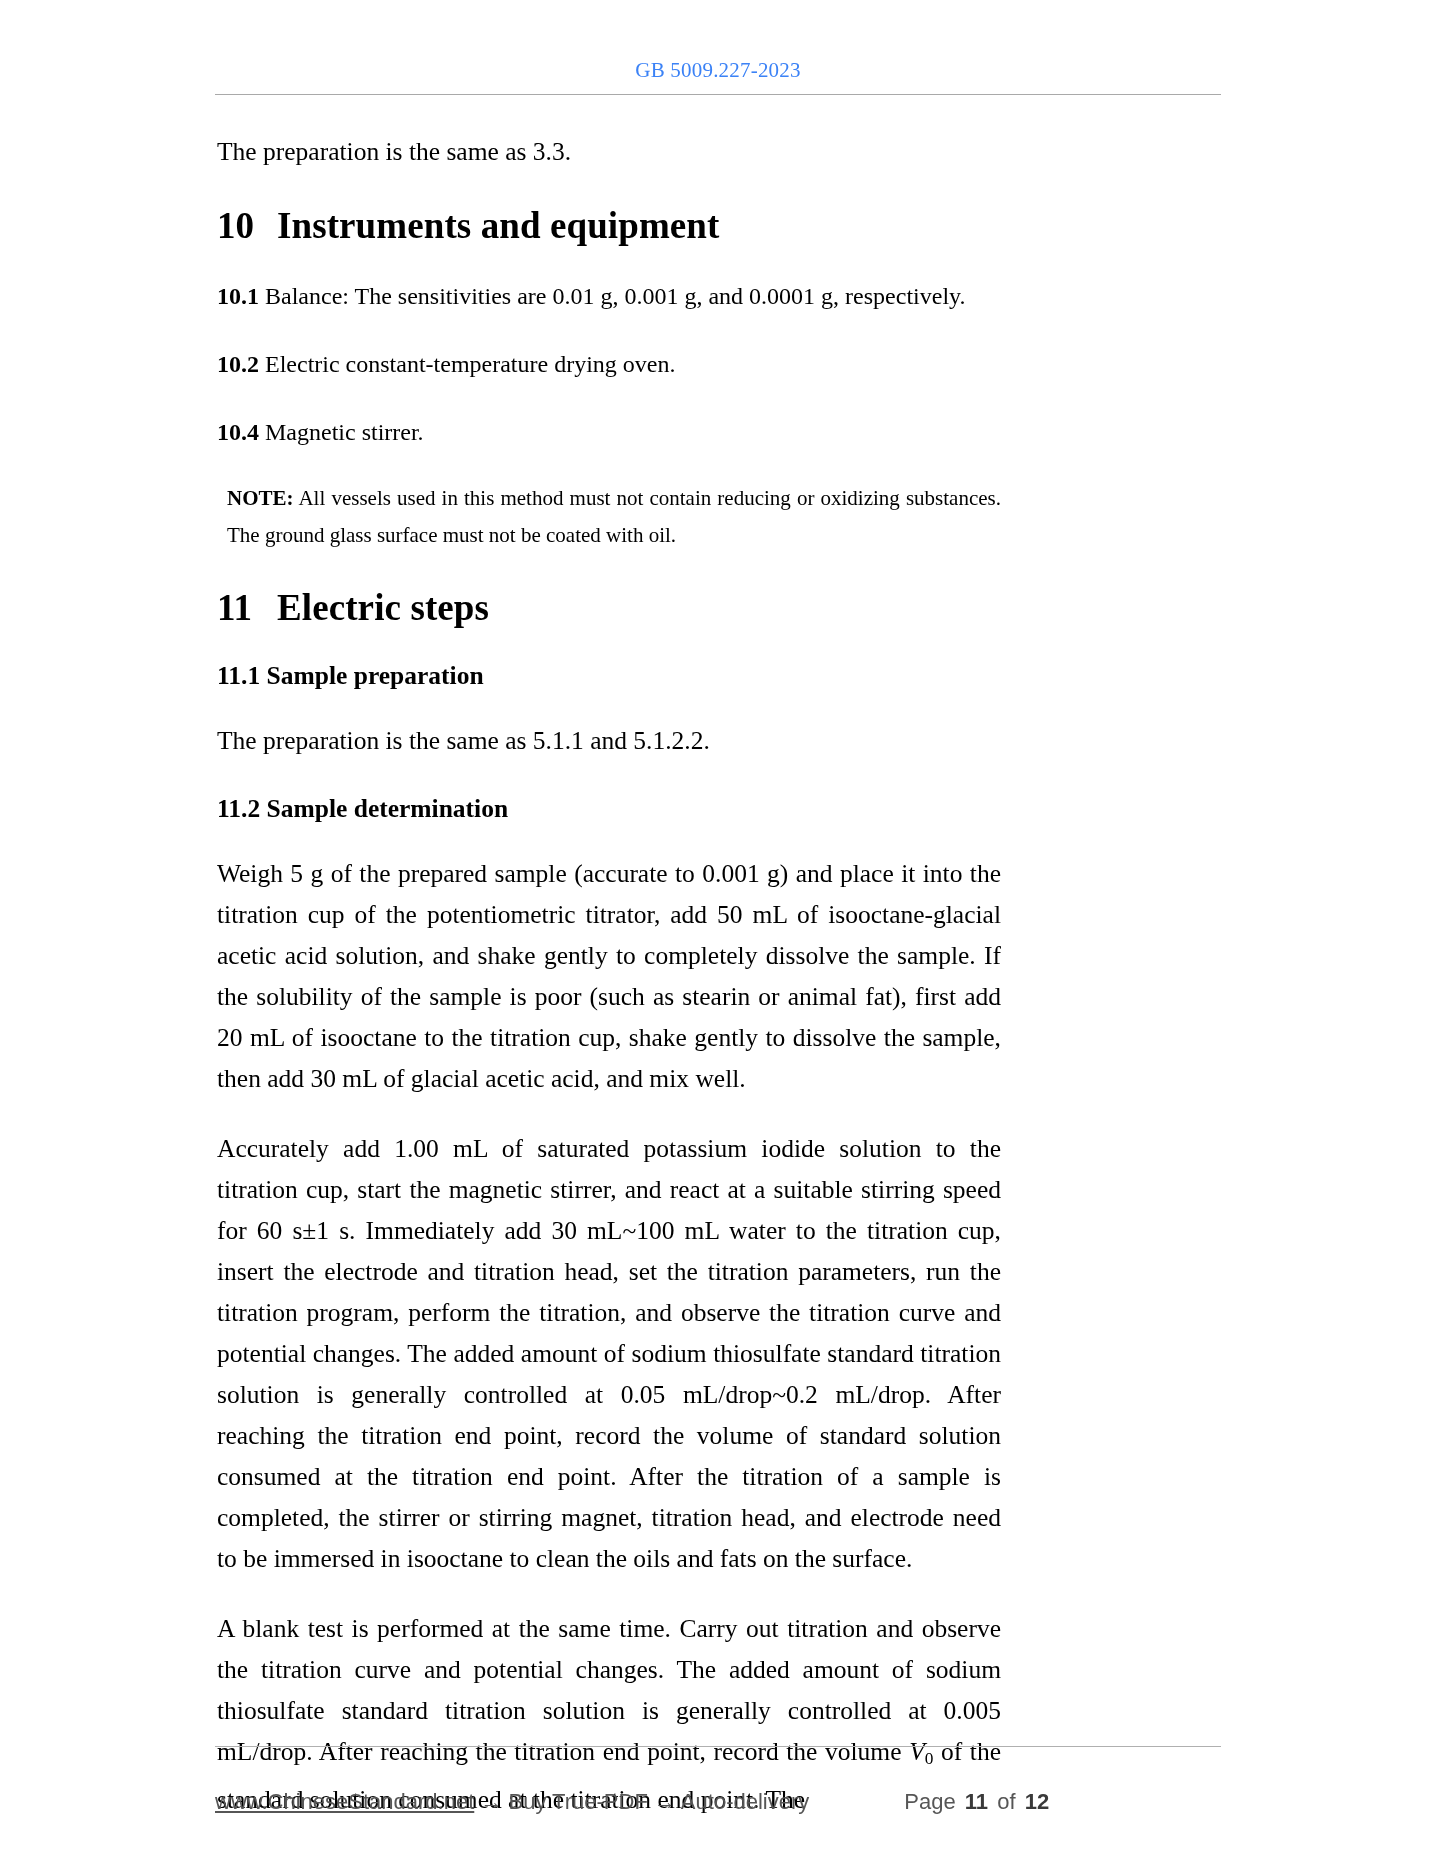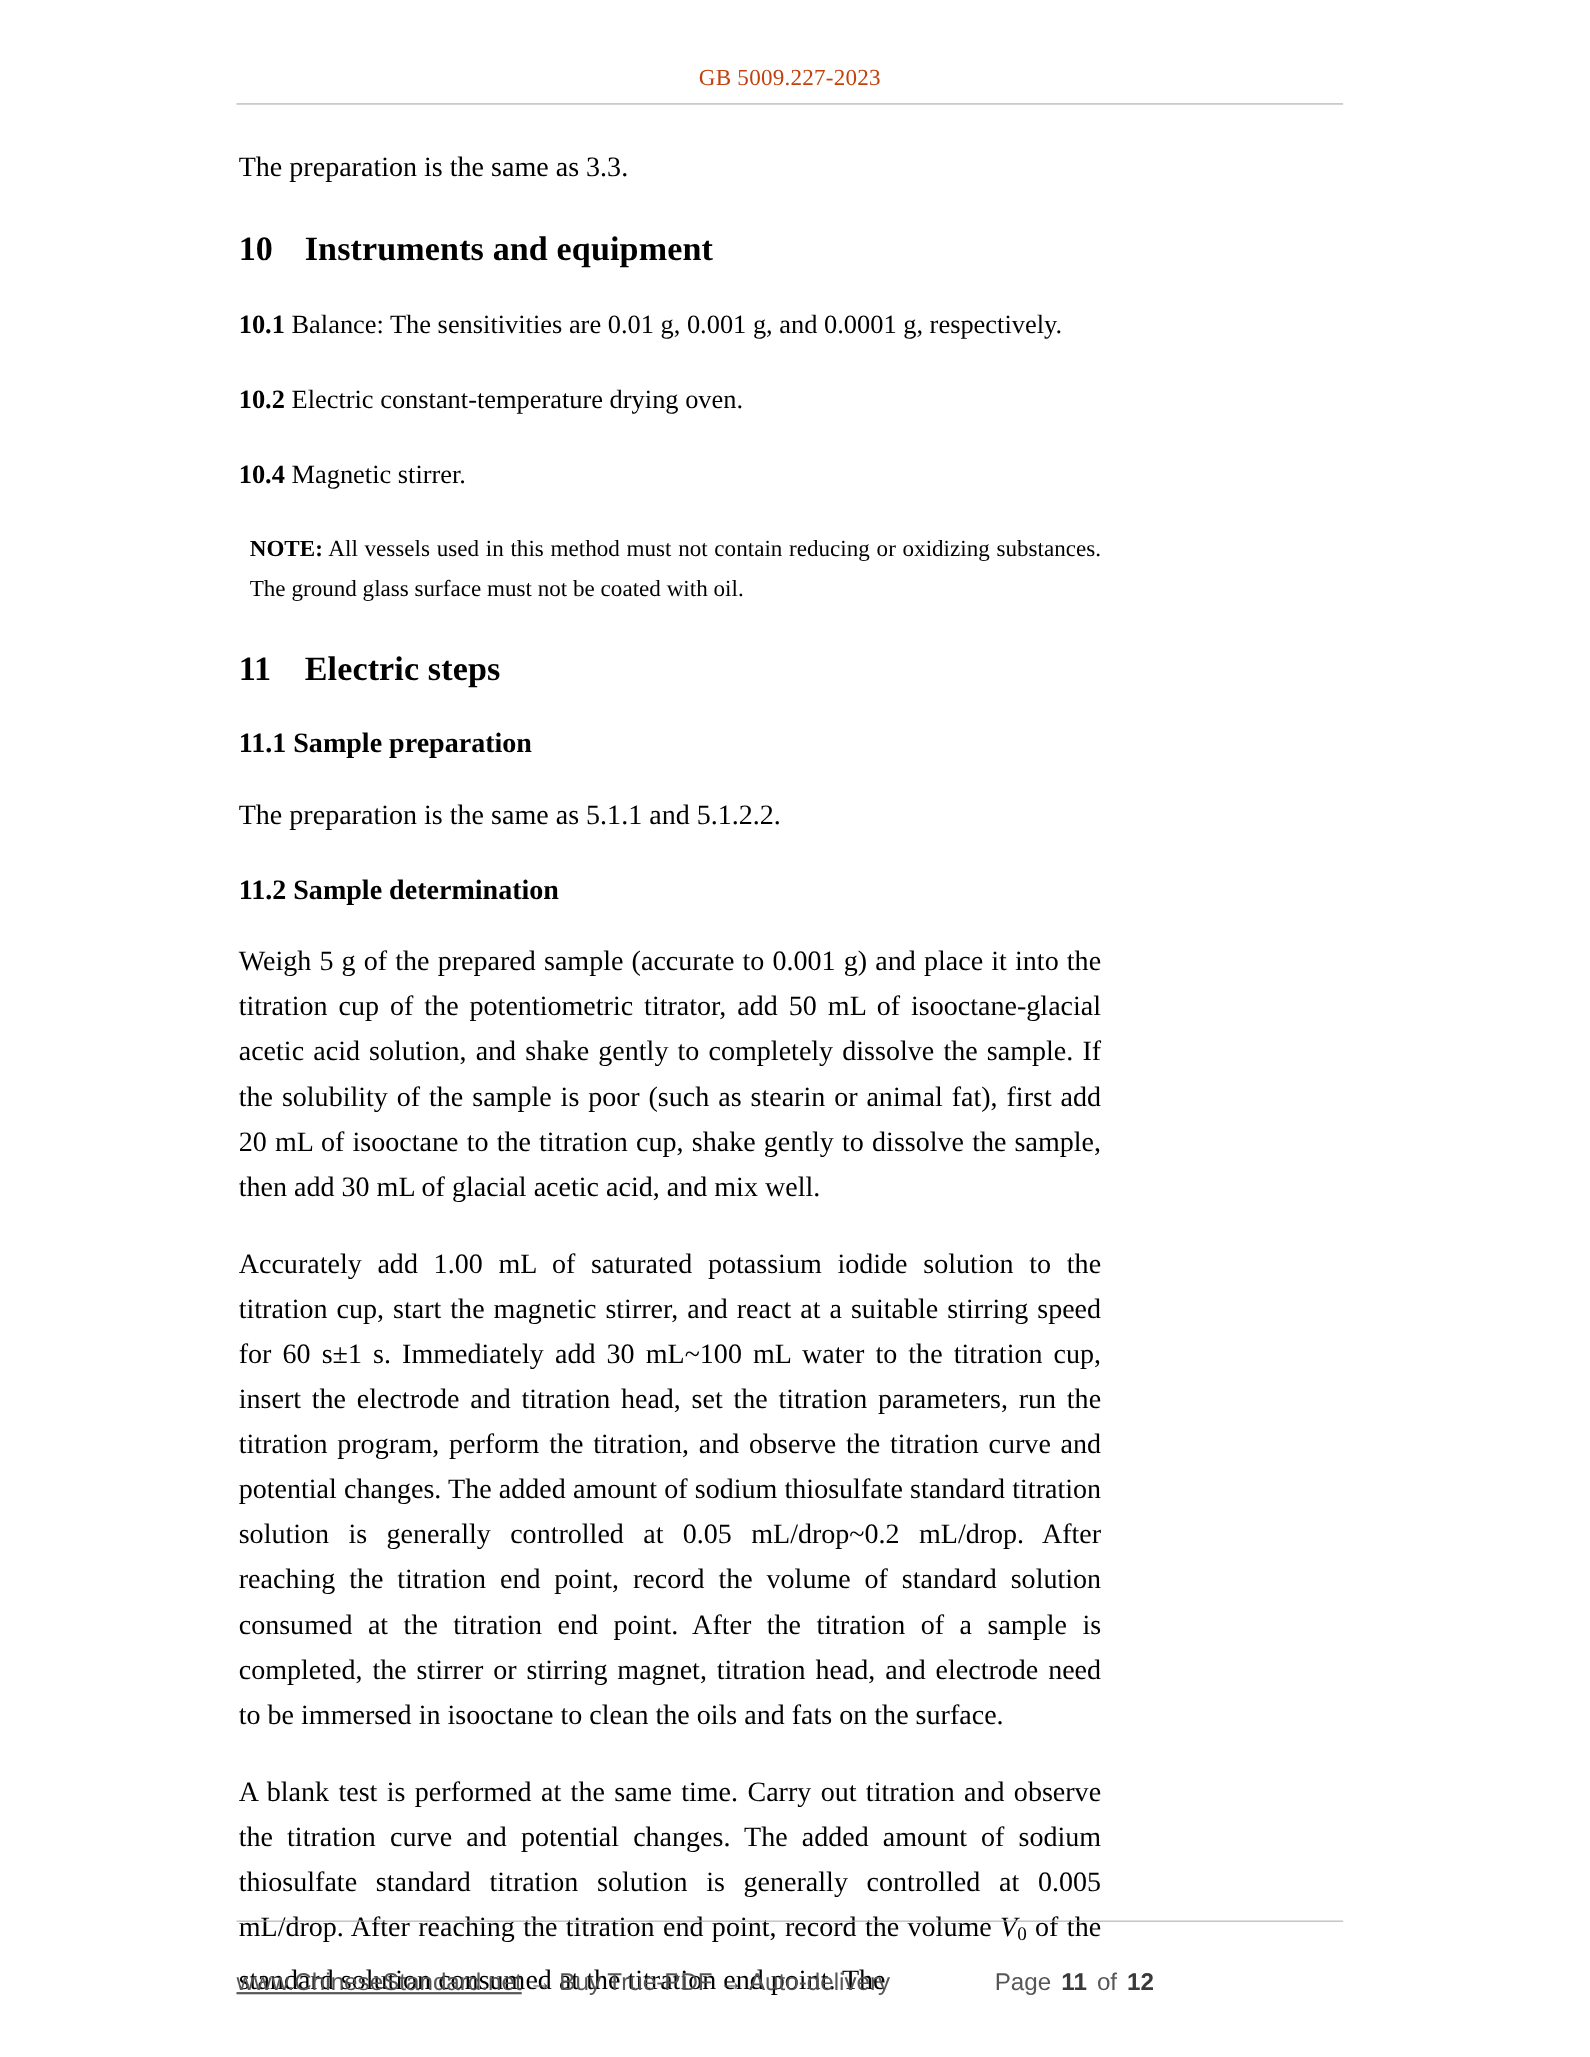--- a/index.html
+++ b/index.html
@@ -24,21 +24,21 @@
   
   .page-header {
     position: absolute;
     left: 215px;
     top: 58px;
     width: 1006px;
   }
   .page-header .hdr-text {
     text-align: center;
     font-size: 21px;
-    color: #c2410c;
+    color: #3b82f6;
     letter-spacing: 0.2px;
     font-family: "Liberation Serif", "DejaVu Serif", serif;
   }
   .page-header .hdr-rule {
     margin-top: 11px;
     border-top: 1.6px solid #a9a9a9;
     width: 100%;
   }
 
   
@@ -54,21 +54,21 @@
     line-height: 41px;
     margin: 0 0 29px 0;
     text-align: left;
   }
   p.body-text.justify {
     text-align: justify;
     text-justify: inter-word;
   }
 
   h2.section-heading {
-    font-size: 31px;
+    font-size: 37px;
     font-weight: bold;
     margin: 34px 0 30px 0;
     line-height: 40px;
     letter-spacing: 0.1px;
   }
   h2.section-heading .sec-num {
     display: inline-block;
     min-width: 60px;
   }
 

